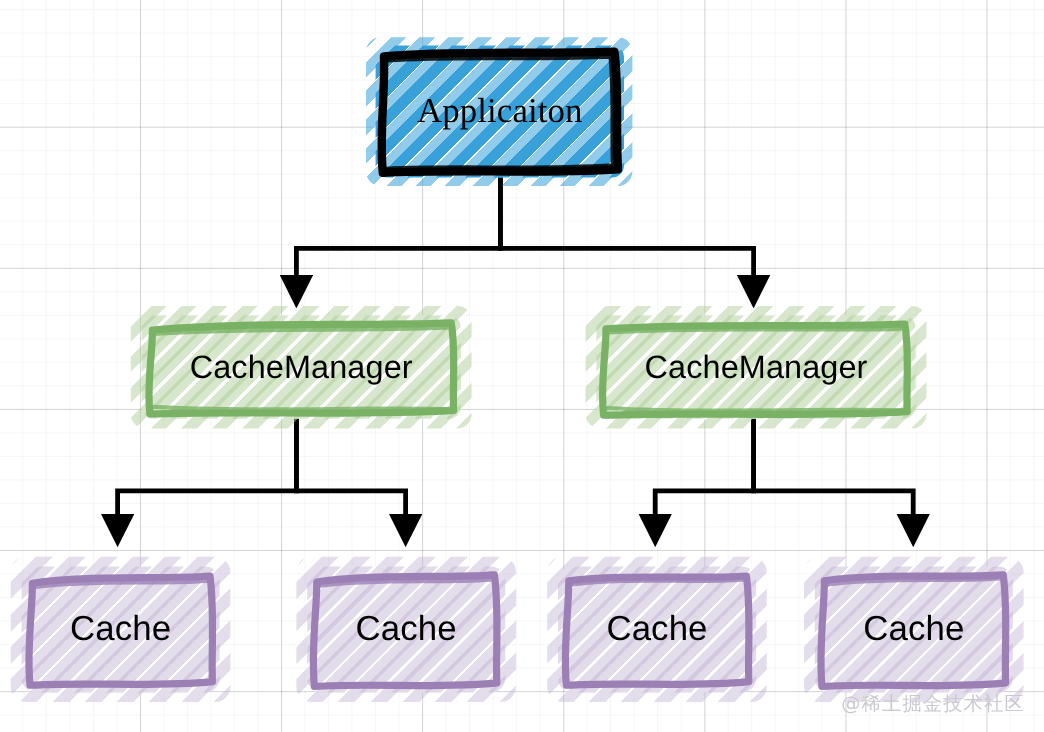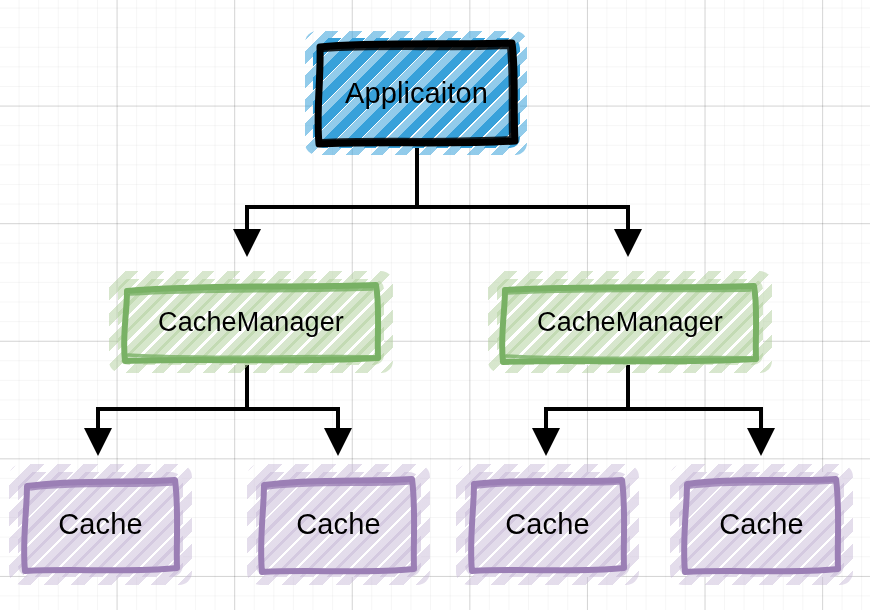--- a/index.html
+++ b/index.html
@@ -67,37 +67,38 @@
 
   
   #node-application {
     left: 313px; top: 38px;
     width: 207px; height: 110px;
     background-image: repeating-linear-gradient(
         -45deg,
         #38a1da 0px, #38a1da 9px,
         #ffffff 9px, #ffffff 17px);
     border-radius: 10px;
+    font-family: Liberation Serif, serif;
   }
   #node-application .label {
     font-size: 29px;
   }
   #node-application .hatch-shadow {
     left: -8px; top: -7px;
     width: 222px; height: 124px;
     border-radius: 12px;
     background-image: repeating-linear-gradient(
         -45deg,
         rgba(56,161,218,0.55) 0px, rgba(56,161,218,0.55) 9px,
         rgba(255,255,255,0) 9px, rgba(255,255,255,0) 17px);
   }
 
   
   .node-manager {
-    top: 279px;
+    top: 263px;
     width: 266px; height: 86px;
     background-image: repeating-linear-gradient(
         -45deg,
         #d6e7cb 0px, #d6e7cb 9px,
         #ffffff 9px, #ffffff 18px);
     border-radius: 10px;
     justify-content: center;
   }
   .node-manager .label { font-size: 27px; }
   #node-manager-left  { left: 118px; }
@@ -243,14 +244,15 @@
   <div class="node node-cache" id="node-cache-4">
     <div class="hatch-shadow"></div>
     <svg class="sketch-border" viewBox="0 0 165 105" preserveAspectRatio="none">
       <path d="M 8 12 C 54 5, 114 10, 157 7 C 161 37, 158 71, 159 97
                C 109 102, 54 97, 6 100 C 3 69, 8 36, 8 12 Z" fill="none" stroke="#9b7fb5" stroke-width="6" stroke-linecap="round" stroke-linejoin="round"></path>
       <path d="M 11 15 C 58 9, 112 13, 154 10" fill="none" stroke="#9b7fb5" stroke-width="3.5" stroke-linecap="round" opacity="0.8"></path>
     </svg>
     <span class="label">Cache</span>
   </div>
 
+  <div id="watermark">@稀土掘金技术社区</div>
 
 </div>
 
 </body></html>

